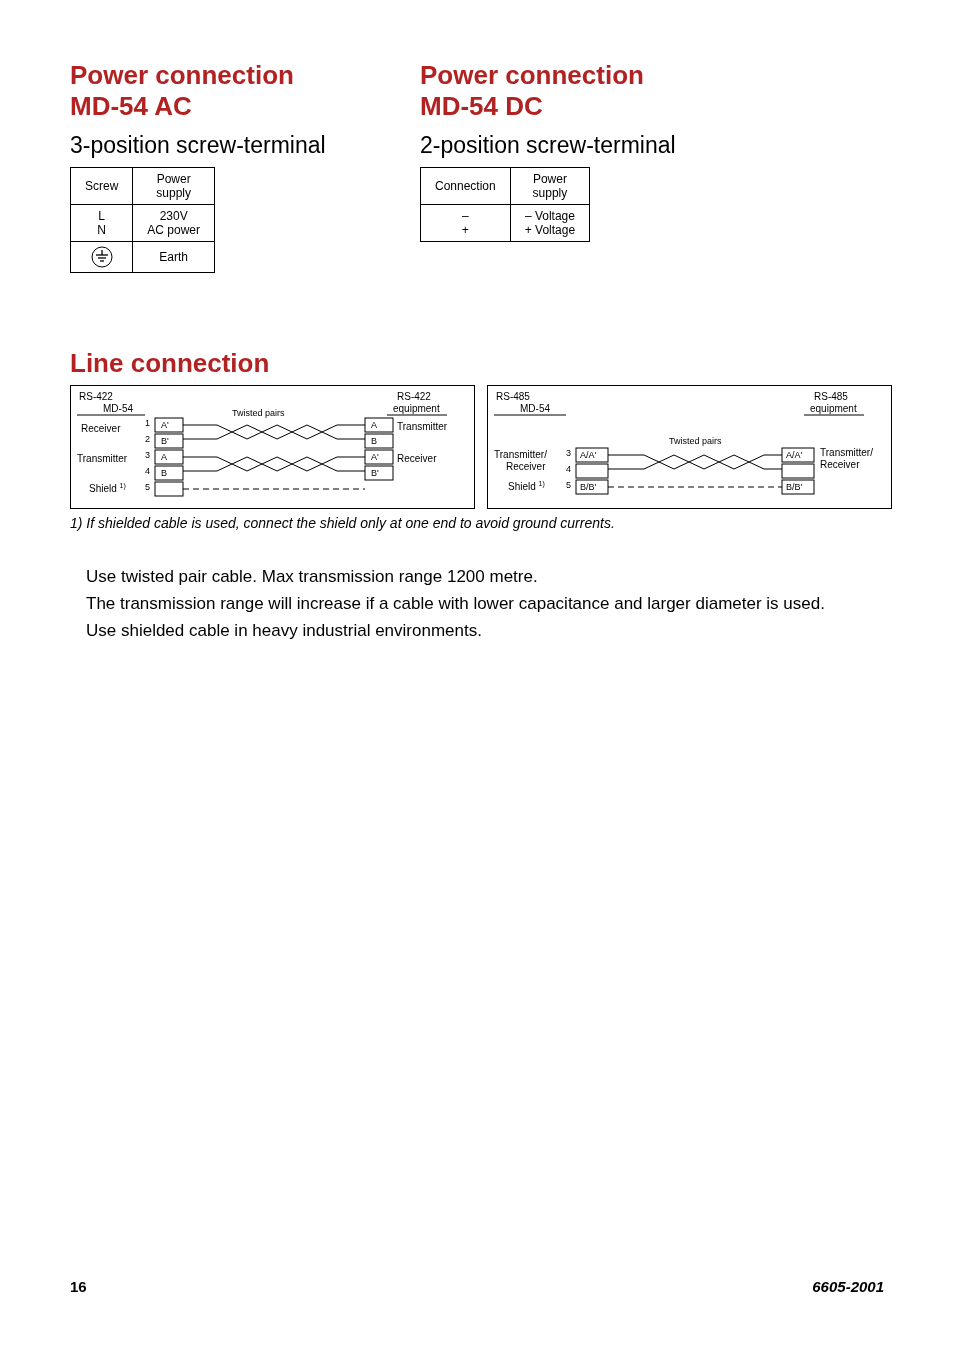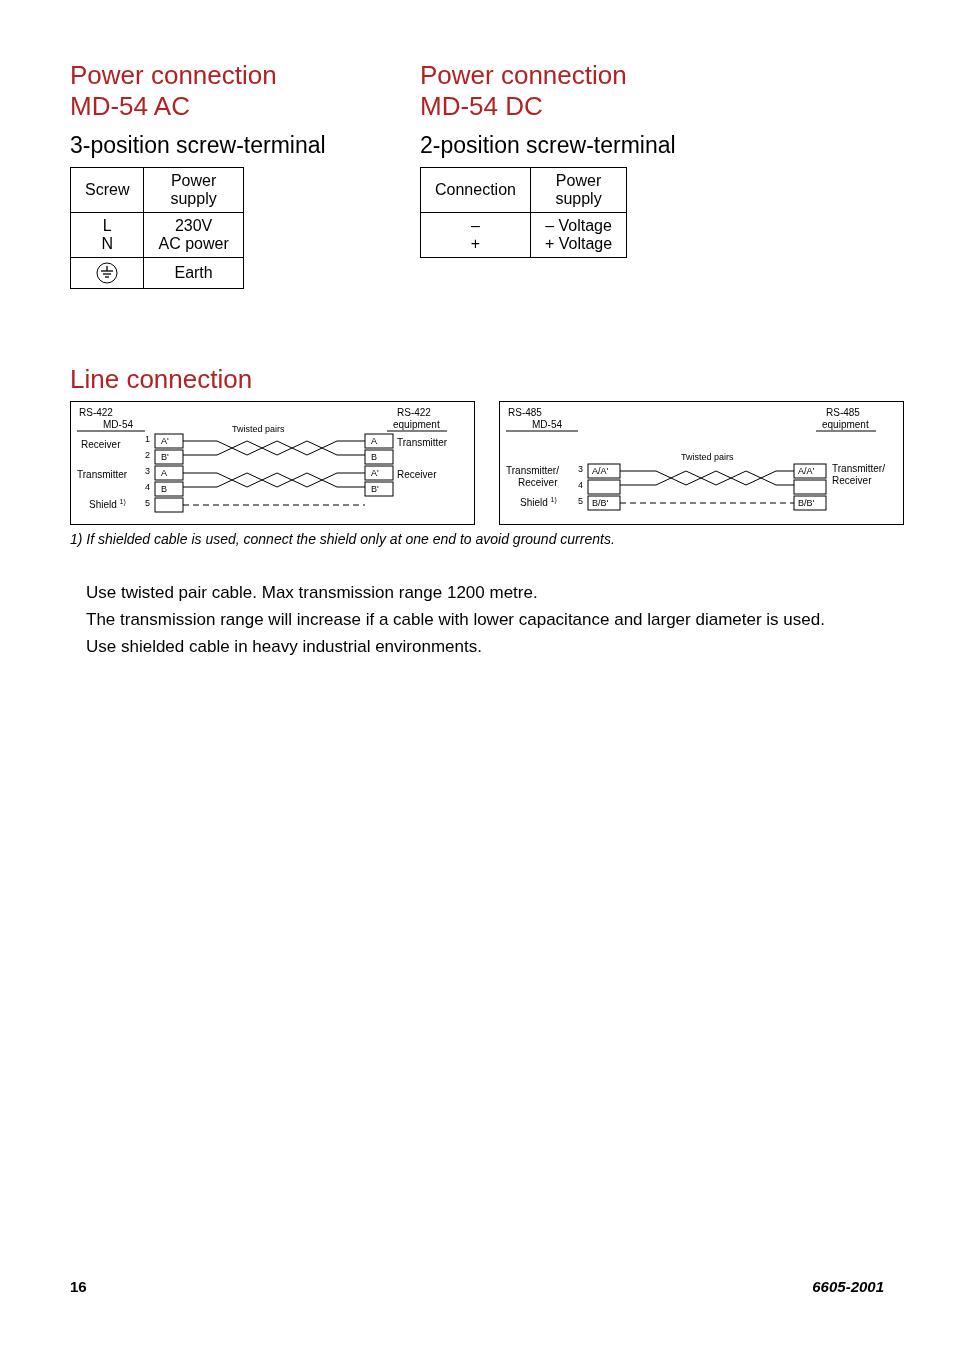--- a/index.html
+++ b/index.html
@@ -16,51 +16,51 @@
   .top-row {
     display: flex;
     gap: 40px;
   }
   .col {
     flex: 0 0 auto;
   }
   h2.section {
     color: #b22222;
     font-size: 26px;
-    font-weight: normal;
+    font-weight: bold;
     margin: 0 0 4px 0;
   }
   .subhead {
     font-size: 23px;
     margin: 10px 0 8px 0;
   }
   table.small {
     border-collapse: collapse;
-    font-size: 16px;
+    font-size: 12px;
   }
   table.small th, table.small td {
     border: 1px solid #000;
     padding: 4px 14px;
     text-align: center;
     vertical-align: middle;
   }
   table.small th {
     font-weight: normal;
   }
   .earth-cell { text-align:center; }
   .earth-icon {
     display: inline-block;
     vertical-align: middle;
   }
   .line-section {
     margin-top: 75px;
   }
   .diagrams {
     display: flex;
-    gap: 24px;
+    gap: 12px;
     margin-top: 6px;
     justify-content: space-between;
   }
   .diagram-box {
     border: 1px solid #000;
     padding: 4px 6px 6px 6px;
     font-size: 10px;
     position: relative;
     box-sizing: border-box;
   }

